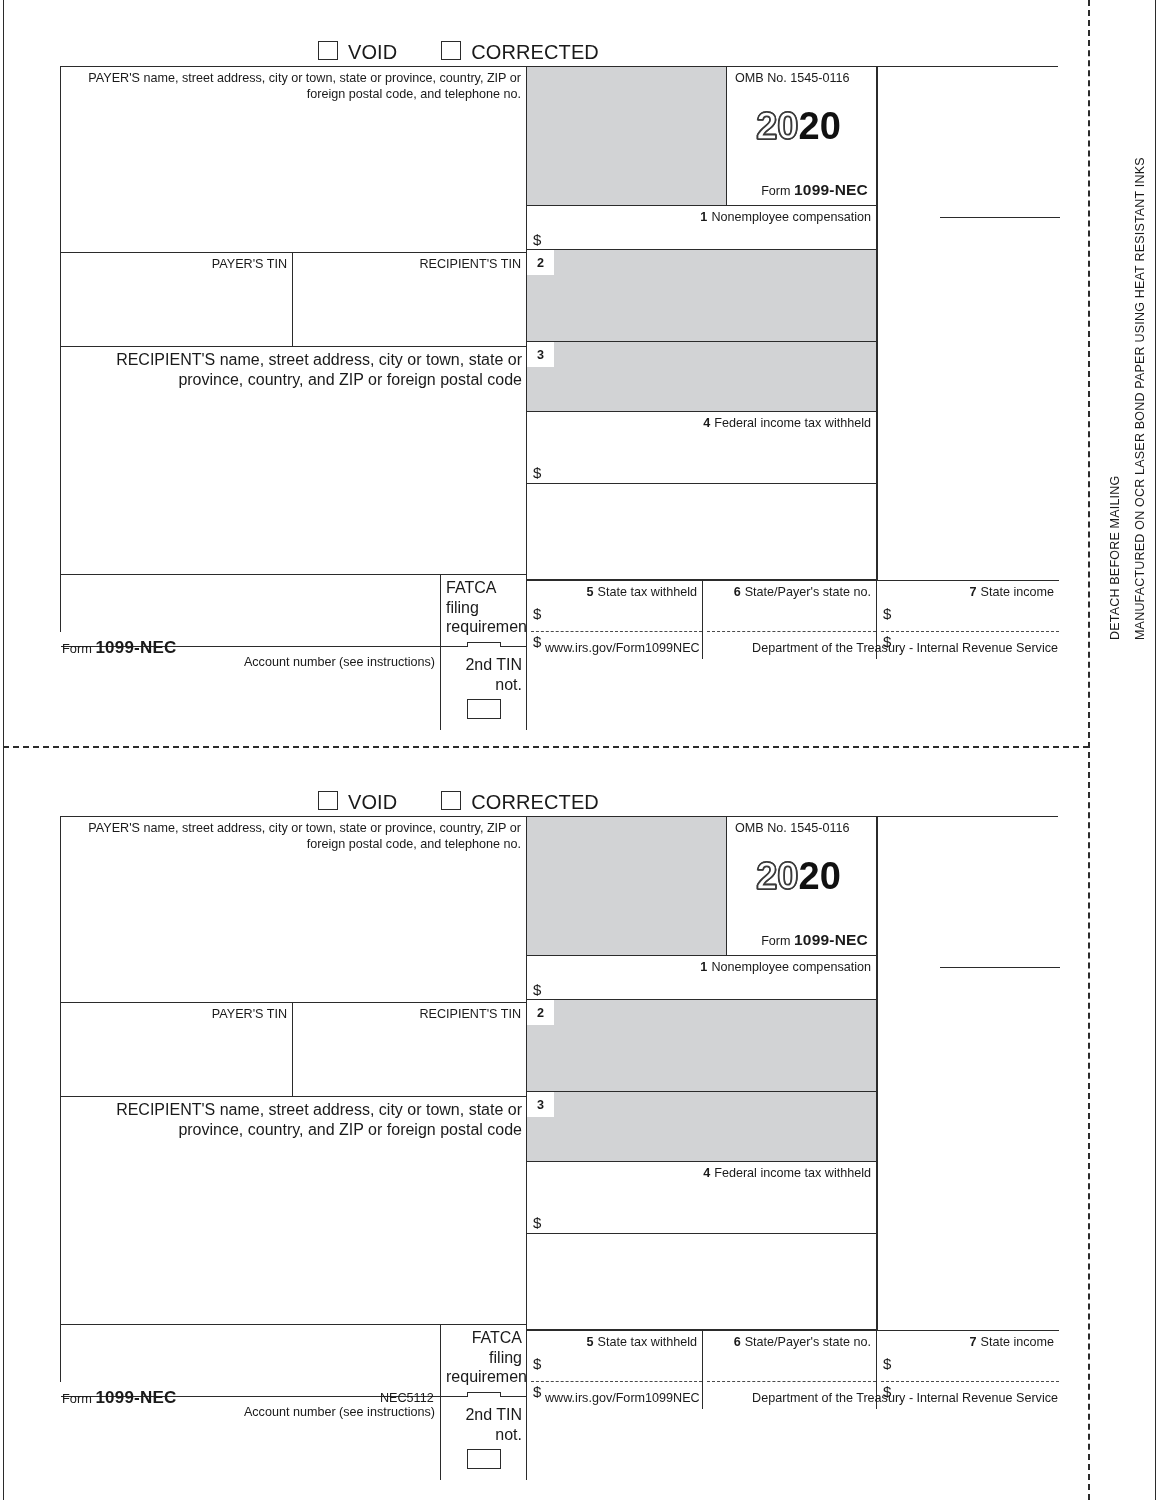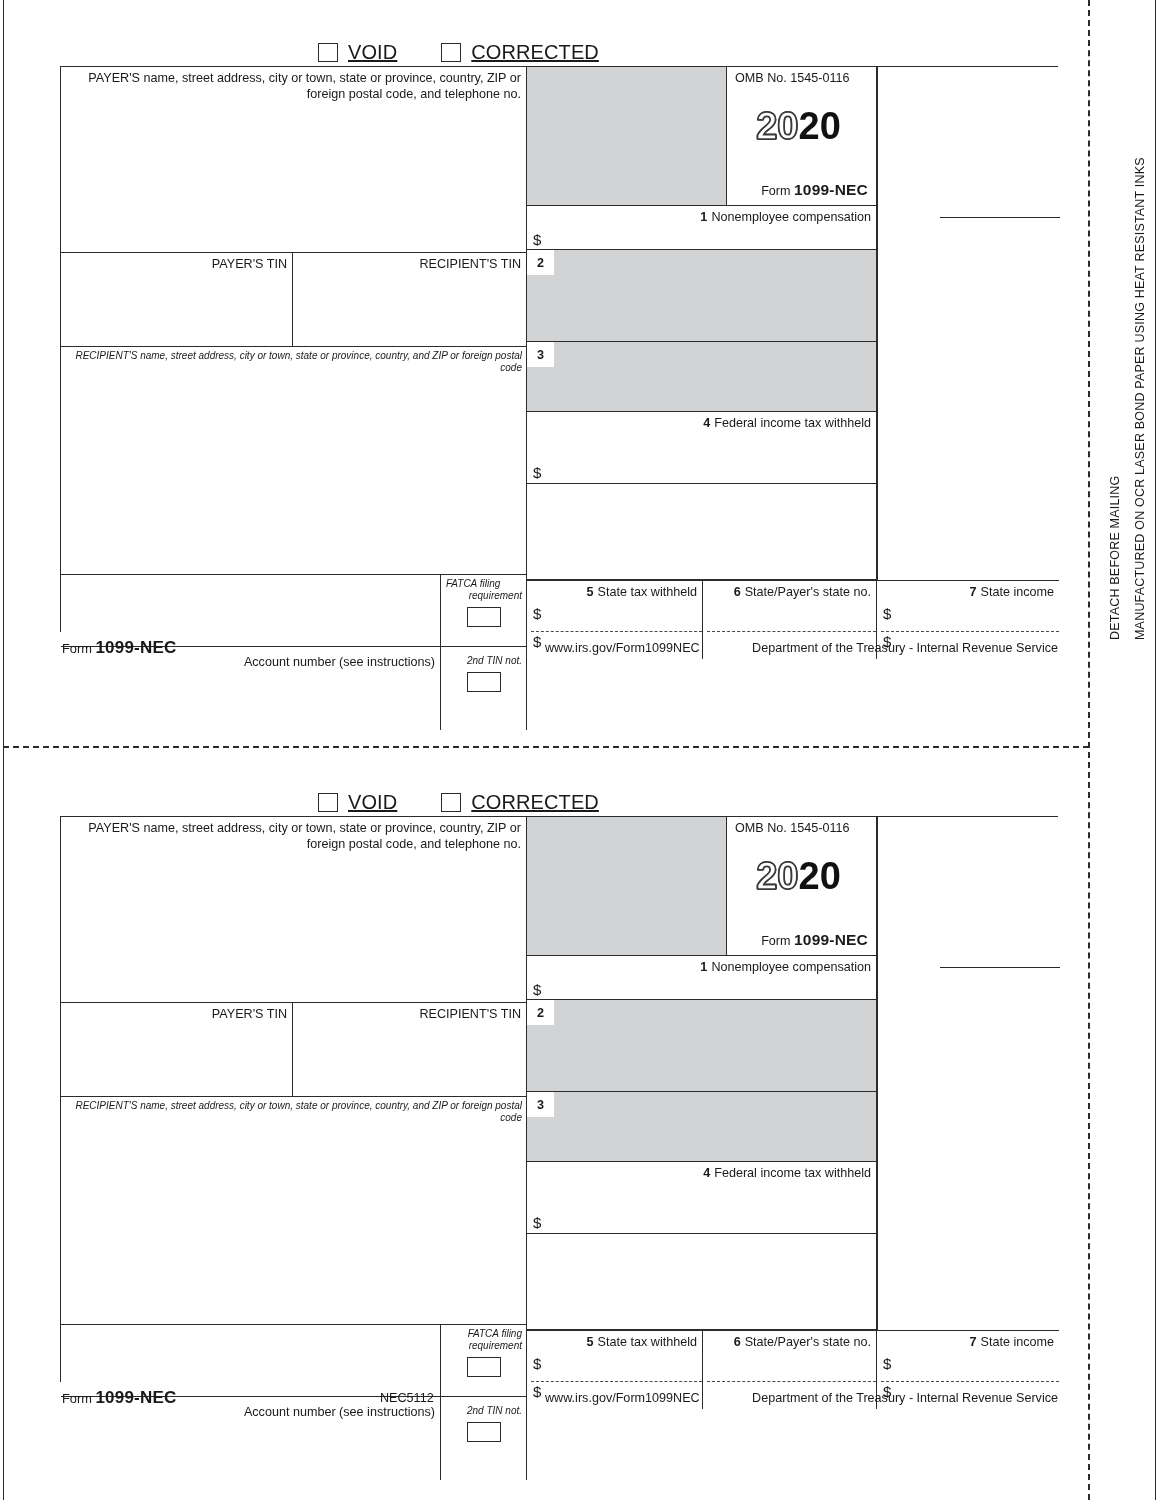--- a/index.html
+++ b/index.html
@@ -58,21 +58,21 @@
   .form.bot  { top: 788px; }
 
   
   .chk-row {
     position: relative;
     height: 28px;
     display: flex;
     align-items: center;
     padding-left: 258px;
   }
-  .chk-item { display: flex; align-items: center; text-decoration: underline; }
+  .chk-item { display: flex; align-items: flex-start; }
   .chk-item + .chk-item { margin-left: 44px; }
   .chkbox {
     width: 20px; height: 19px;
     border: 1.6px solid #2b2b2b;
     background: #fff;
     display: inline-block;
   }
   .chk-label {
     font-size: 20px;
     margin-left: 10px;
@@ -98,24 +98,23 @@
   .shaded { background: #d2d3d5; }
 
   .cap {
     font-size: 12.6px;
     line-height: 1.27;
     color: #1a1a1a;
     padding: 4px 5px 0 6px;
     text-align: right;
   }
   .cap-sm {
-    font-size: 10px;
+    font-size: 16px;
     line-height: 1.22;
     padding: 3px 4px 0 5px;
-    font-style: italic;
   }
   .boxnum {
     font-weight: bold;
     font-size: 12.6px;
     margin-right: 4px;
   }
   .dollar {
     position: absolute;
     font-size: 15px;
     color: #1a1a1a;

